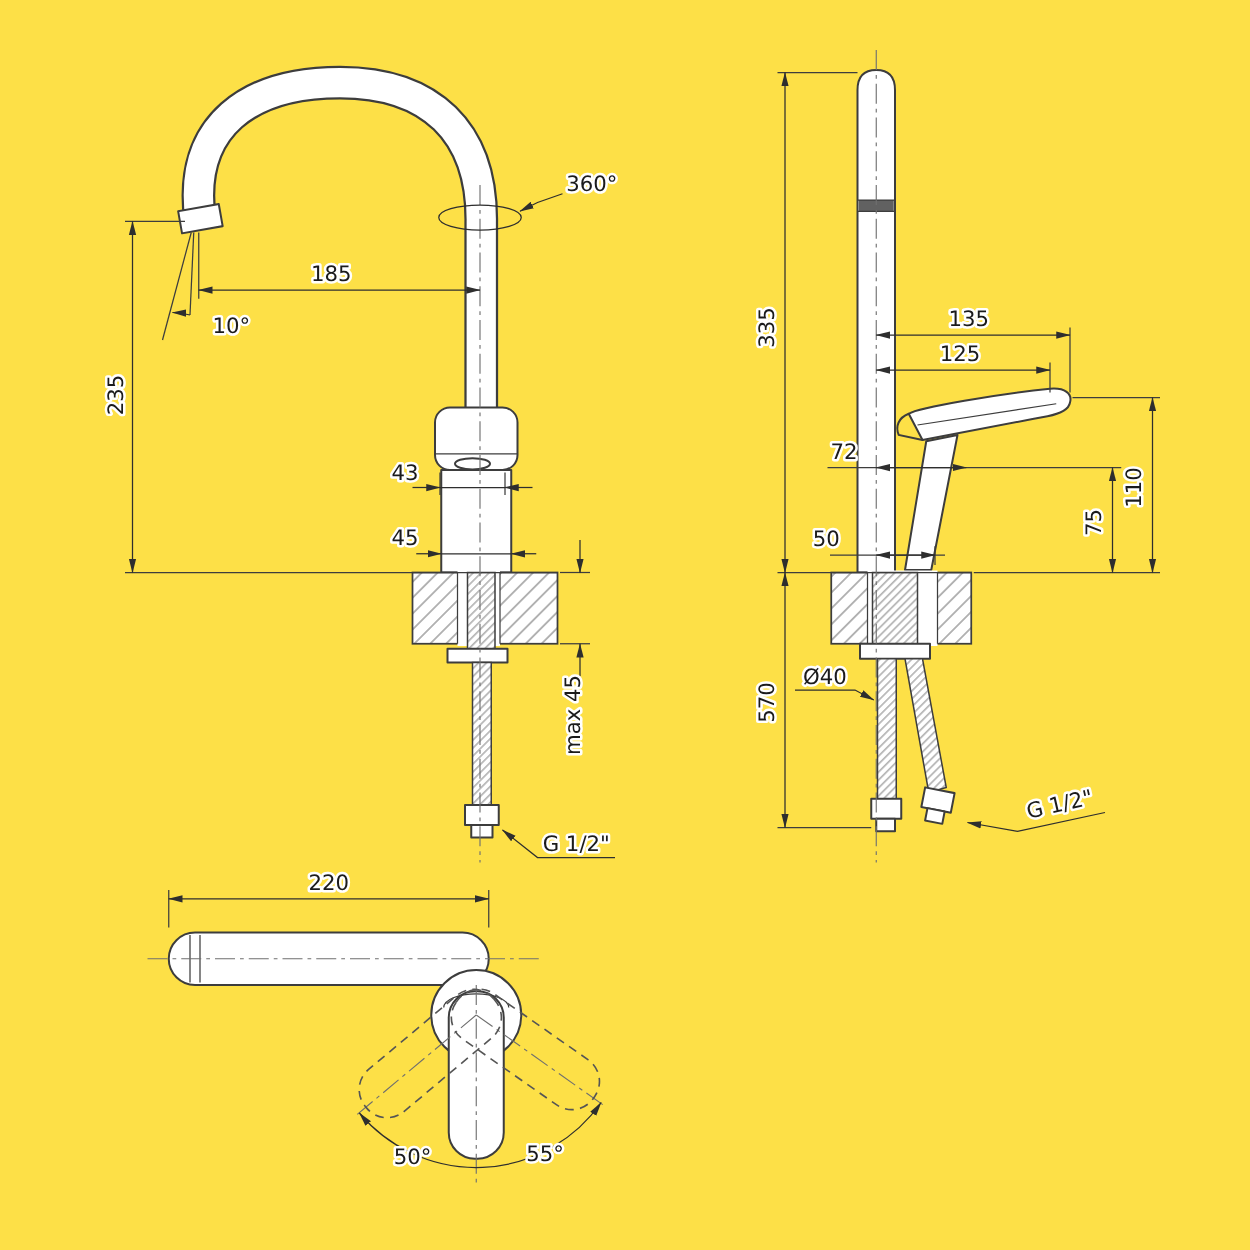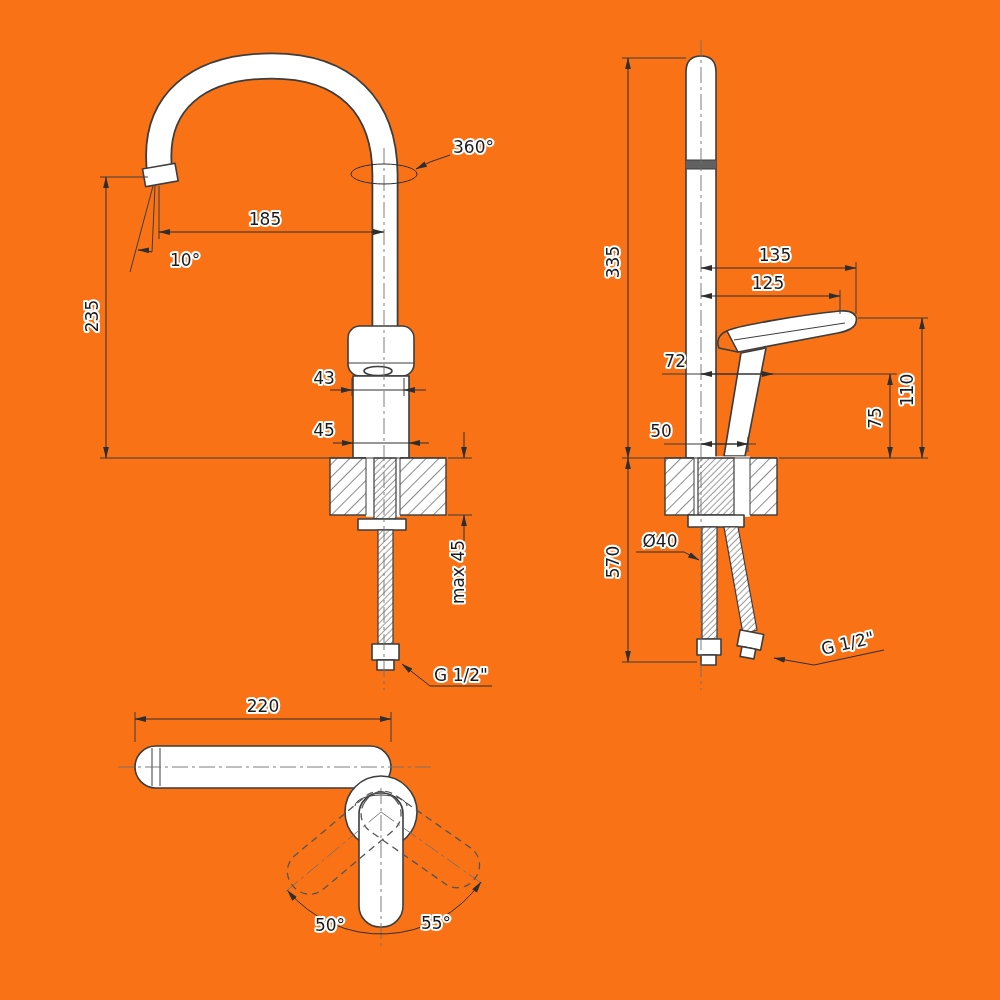--- a/index.html
+++ b/index.html
@@ -1,16 +1,16 @@
 <!DOCTYPE html>
 <html><head>
 <meta charset="utf-8">
 <style>
   html,body { margin:0; padding:0; background:#ffffff; }
-  .stage { width:1000px; height:1000px; position:relative; background:#f97316; overflow:hidden; }
+  .stage { width:1000px; height:1000px; position:relative; background:#fde047; overflow:hidden; }
   svg { display:block; }
   .outline   { fill:#fff; stroke:#3d3d3d; stroke-width:1.6; stroke-linejoin:round; }
   .line      { stroke:#3d3d3d; stroke-width:1.6; fill:none; stroke-linecap:round; }
   .thin      { stroke:#3d3d3d; stroke-width:1; fill:none; }
   .dim       { stroke:#2e2e2e; stroke-width:1; fill:none; }
   .cl        { stroke:#6f6f6f; stroke-width:0.9; stroke-dasharray:16 4 3 4; fill:none; }
   .ghost     { fill:none; stroke:#555; stroke-width:1.3; stroke-dasharray:7 5; }
   .tube-outer{ fill:none; stroke:#3d3d3d; stroke-width:27; }
   .tube-inner{ fill:none; stroke:#fff; stroke-width:23.4; }
   .hatchfill { fill:url(#counterHatch); stroke:#3d3d3d; stroke-width:1.4; }

